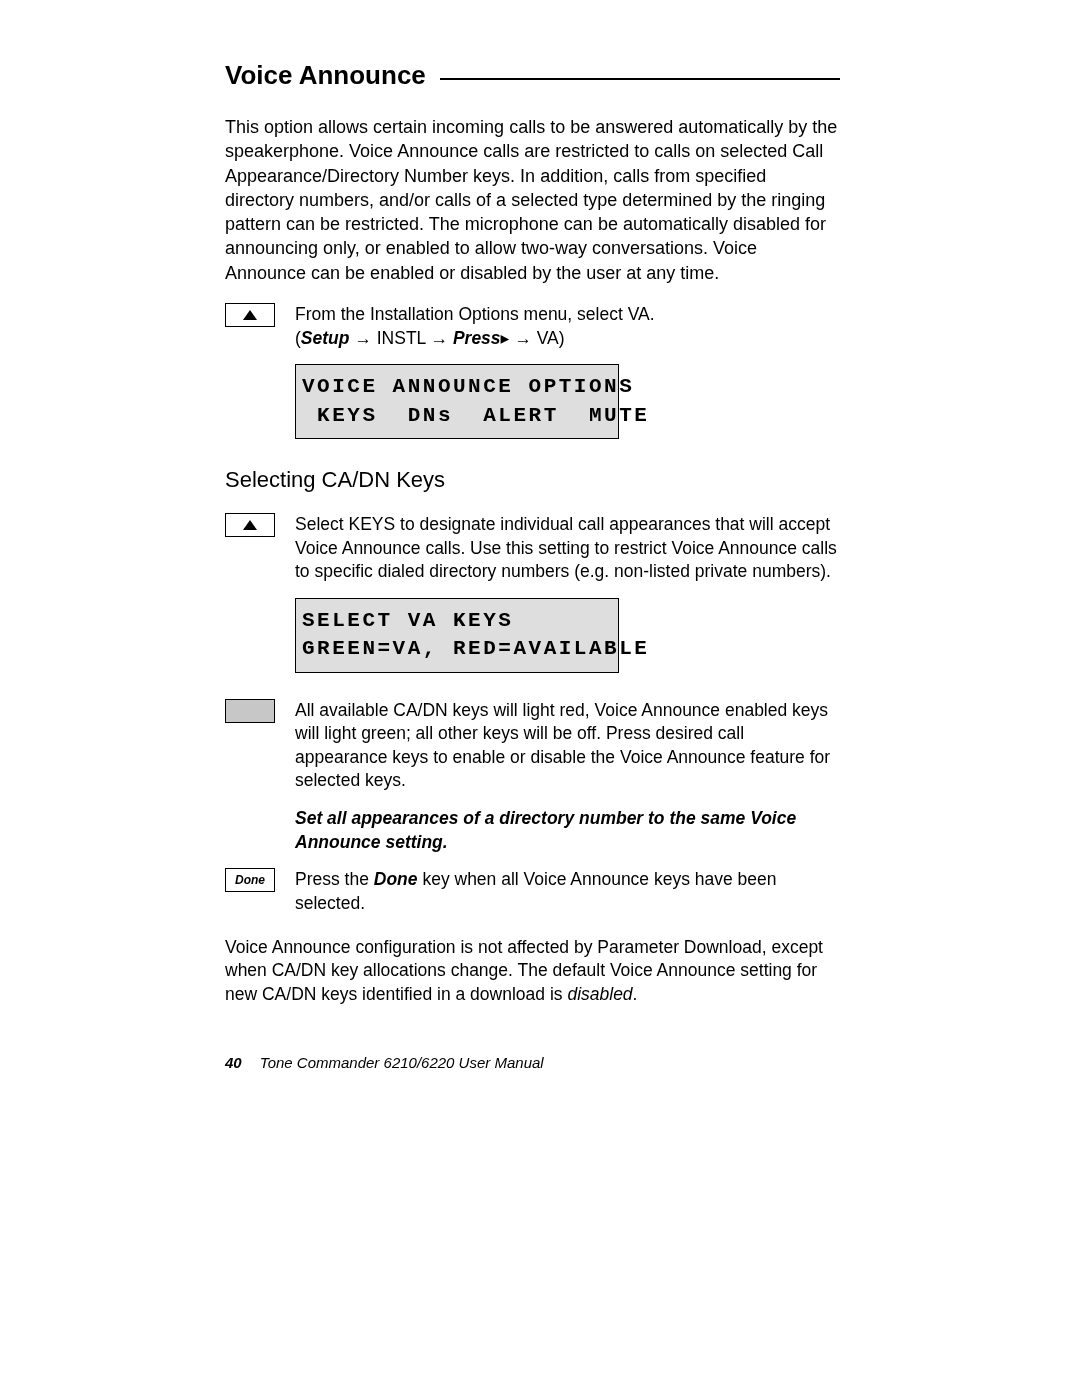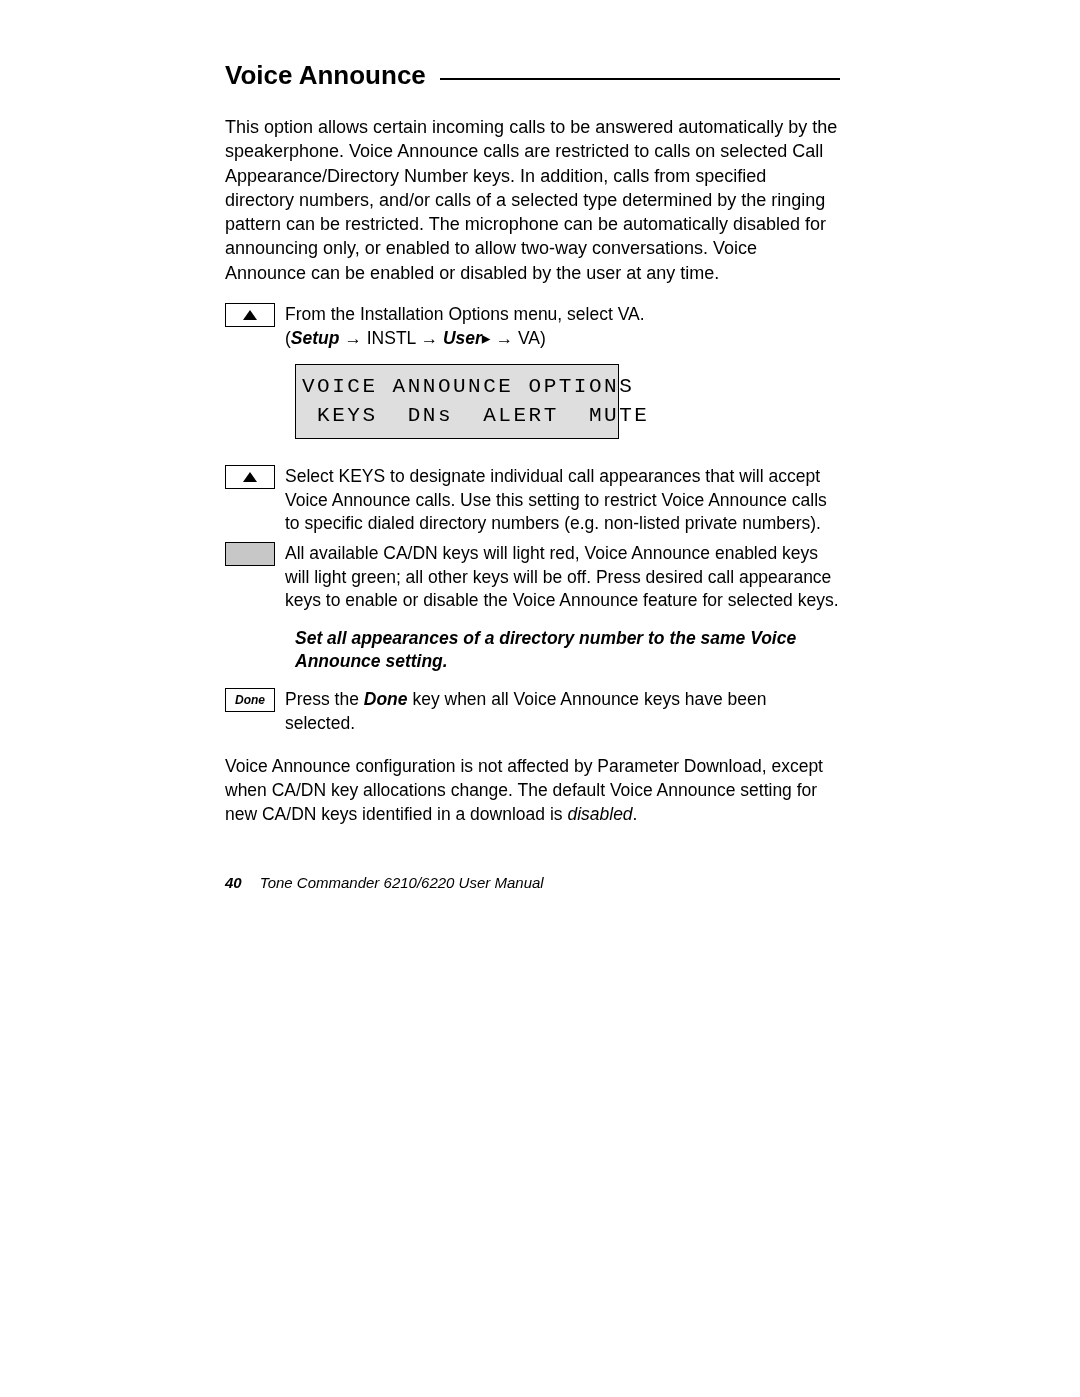--- a/index.html
+++ b/index.html
@@ -34,21 +34,21 @@
   }
   .intro {
     font-size: 18px;
     line-height: 1.35;
     margin-bottom: 18px;
   }
   .step-row {
     display: flex;
     align-items: flex-start;
     margin-bottom: 6px;
-    gap: 8px;
+    gap: 18px;
   }
   .key-col {
     width: 52px;
     flex: 0 0 52px;
     display: flex;
     justify-content: flex-start;
   }
   .key-box {
     border: 1.5px solid #000;
     background: #fff;
@@ -87,20 +87,21 @@
     border: 1.5px solid #000;
     font-family: "Courier New", monospace;
     font-size: 21px;
     letter-spacing: 2.5px;
     padding: 8px 6px;
     text-align: left;
     line-height: 1.35;
     width: 310px;
     margin: 14px 0 26px 70px;
     white-space: pre;
+    font-weight: bold;
   }
   .subheading {
     font-size: 22px;
     margin: 28px 0 20px 0;
   }
   .note-bold {
     font-weight: bold;
     font-style: italic;
     font-size: 17.5px;
     line-height: 1.35;
@@ -135,39 +136,42 @@
       <span class="key-box">
         <span class="up-triangle"></span>
       </span>
     </div>
     <div class="step-text">
       <span>From the Installation Options menu, select VA.</span><br>
       (<span class="seq-bold">Setup</span>
       <span class="arrow">→</span>
       <span>INSTL</span>
       <span class="arrow">→</span>
-      <span class="seq-bold">User</span><span>▸</span>
+      <span class="seq-bold">Press</span><span>▸</span>
       <span class="arrow">→</span>
       <span>VA</span>)
     </div>
   </div>
 
   <div class="lcd"><span>VOICE ANNOUNCE OPTIONS</span>
 <span> KEYS  DNs  ALERT  MUTE</span></div>
 
+  <div class="subheading">Selecting CA/DN Keys</div>
 
   <div class="step-row">
     <div class="key-col">
       <span class="key-box">
         <span class="up-triangle"></span>
       </span>
     </div>
     <div class="step-text">Select KEYS to designate individual call appearances that will accept Voice Announce calls. Use this setting to restrict Voice Announce calls to specific dialed directory numbers (e.g. non-listed private numbers).</div>
   </div>
 
+  <div class="lcd"><span>SELECT VA KEYS</span>
+<span>GREEN=VA, RED=AVAILABLE</span></div>
 
   <div class="step-row">
     <div class="key-col">
       <span class="key-box filled"></span>
     </div>
     <div class="step-text">All available CA/DN keys will light red, Voice Announce enabled keys will light green; all other keys will be off. Press desired call appearance keys to enable or disable the Voice Announce feature for selected keys.</div>
   </div>
 
   <div class="note-bold">Set all appearances of a directory number to the same Voice Announce setting.</div>
 

